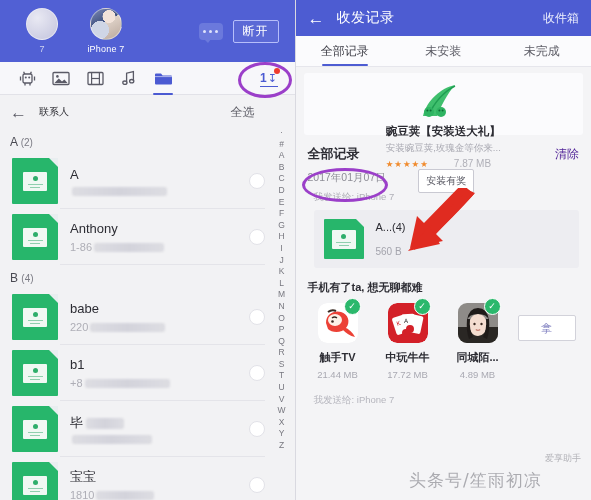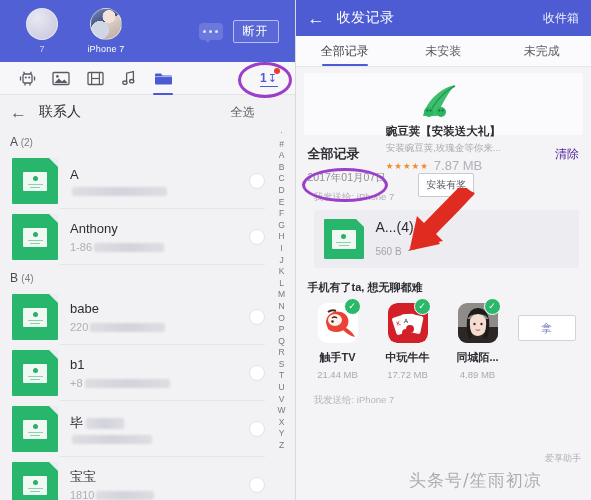--- a/index.html
+++ b/index.html
@@ -71,21 +71,21 @@
   .dl-badge{position:absolute;top:6px;right:9px;width:6px;height:6px;border-radius:50%;background:#ee3b2f;}
   .hl-circle{
     position:absolute;border:3px solid #9b3fc9;border-radius:50%;pointer-events:none;
   }
 
   .contact-head{
     height:34px;display:flex;align-items:center;padding:0 10px;
     background:#f2f2f4;box-sizing:border-box;
   }
   .back-arrow{font-size:17px;color:#5c5c66;line-height:1;margin-right:12px;}
-  .contact-title{font-size:14px;color:#2f2f35;}
+  .contact-title{font-size:10px;color:#2f2f35;}
   .ch-spacer{flex:1;}
   .select-all{font-size:12px;color:#5a5a63;margin-right:30px;}
 
   .list{position:absolute;top:129px;left:0;right:0;bottom:0;overflow:hidden;background:#f2f2f4;}
   .grp{padding:6px 0 4px 10px;font-size:12px;color:#4a4a52;}
   .grp .cnt{font-size:10px;color:#7b7b84;}
   .row{display:flex;align-items:center;height:56px;background:#f2f2f4;position:relative;}
   .row:after{content:"";position:absolute;left:60px;right:30px;bottom:0;height:1px;background:#e4e4e9;}
   .vcard{
     width:46px;height:46px;background:#27b66b;margin:0 12px 0 12px;border-radius:1px;
@@ -149,21 +149,21 @@
   }
   .ad-ico{
     width:44px;height:44px;flex:none;margin-right:9px;position:relative;
     display:flex;align-items:center;justify-content:center;
   }
   .ad-txt{flex:1;min-width:0;}
   .ad-t{font-size:11.5px;color:#2d2d34;font-weight:bold;line-height:15px;white-space:nowrap;overflow:hidden;}
   .ad-s{font-size:9.5px;color:#a9a9b2;margin-top:3px;line-height:12px;white-space:nowrap;overflow:hidden;}
   .ad-meta{display:flex;align-items:center;margin-top:4px;}
   .stars{color:#f08a2c;font-size:8.5px;letter-spacing:1px;margin-right:5px;}
-  .ad-size{font-size:13px;color:#b0b0b8;}
+  .ad-size{font-size:10px;color:#b0b0b8;margin-left:20px;}
   .ad-btn{
     border:1px solid #c9c9d2;border-radius:2px;font-size:10px;color:#5c5c66;
     padding:4px 7px;flex:none;margin-left:6px;background:#fff;
   }
 
   .rec-head{
     display:flex;align-items:center;padding:10px 12px 6px 12px;position:relative;
   }
   .rec-title{font-size:13px;color:#2d2d34;font-weight:bold;}
   .rh-spacer{flex:1;}
@@ -171,21 +171,21 @@
 
   .rec-date{font-size:10.5px;color:#8d8d96;padding:2px 12px 0 12px;}
   .rec-to{font-size:9.5px;color:#b0b0b8;padding:6px 12px 0 18px;}
 
   .file-card{
     margin:6px 12px 0 18px;background:#ededf1;border-radius:3px;
     display:flex;align-items:center;padding:9px 10px;box-sizing:border-box;
   }
   .file-card .vcard{margin:0 12px 0 0;width:40px;height:40px;}
   .file-card .vcard:before{border-top:8px solid #ededf1;border-left:8px solid transparent;}
-  .fc-name{font-size:14px;color:#2c2c33;line-height:15px;}
+  .fc-name{font-size:11px;color:#2c2c33;line-height:15px;}
   .fc-size{font-size:10px;color:#a4a4ad;margin-top:11px;line-height:12px;}
 
   .promo-title{font-size:11px;color:#2d2d34;font-weight:bold;padding:12px 12px 0 12px;}
   .apps{display:flex;align-items:flex-start;padding:8px 10px 0 12px;}
   .app{width:60px;margin-right:10px;display:flex;flex-direction:column;align-items:center;position:relative;}
   .app-ico{
     width:40px;height:40px;border-radius:9px;position:relative;overflow:hidden;flex:none;
   }
   .app-check{
     position:absolute;top:-5px;right:7px;width:15px;height:15px;border-radius:50%;

